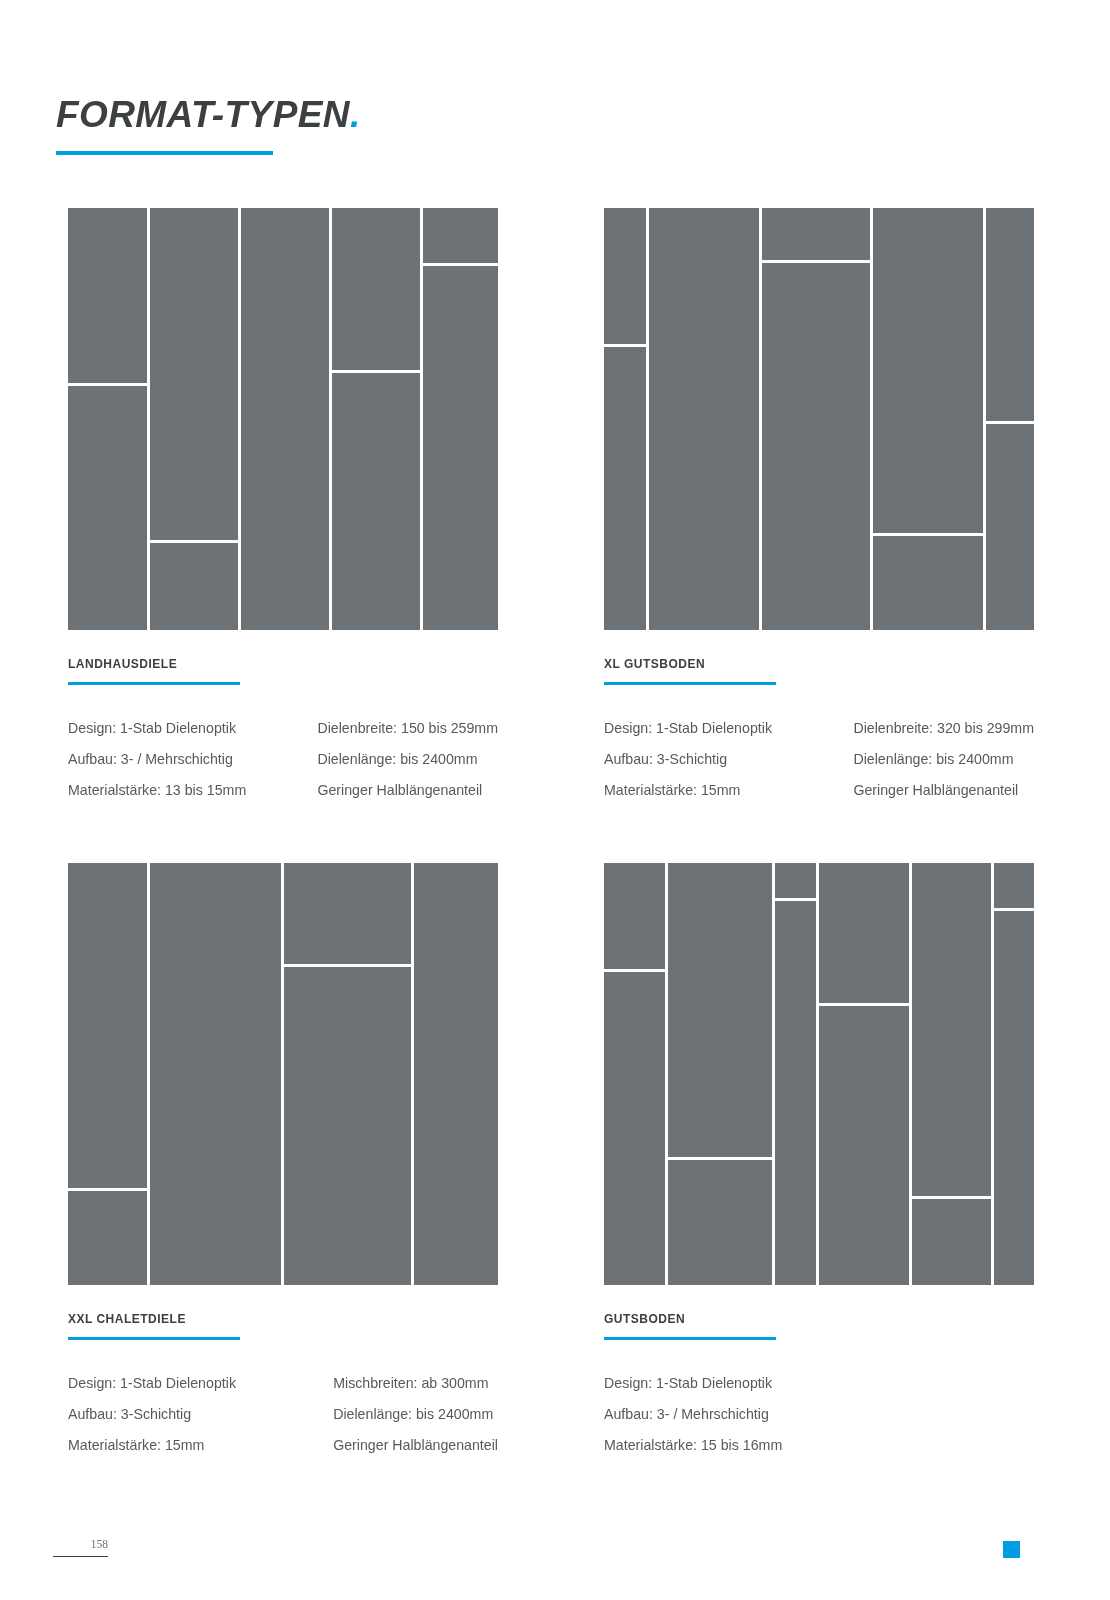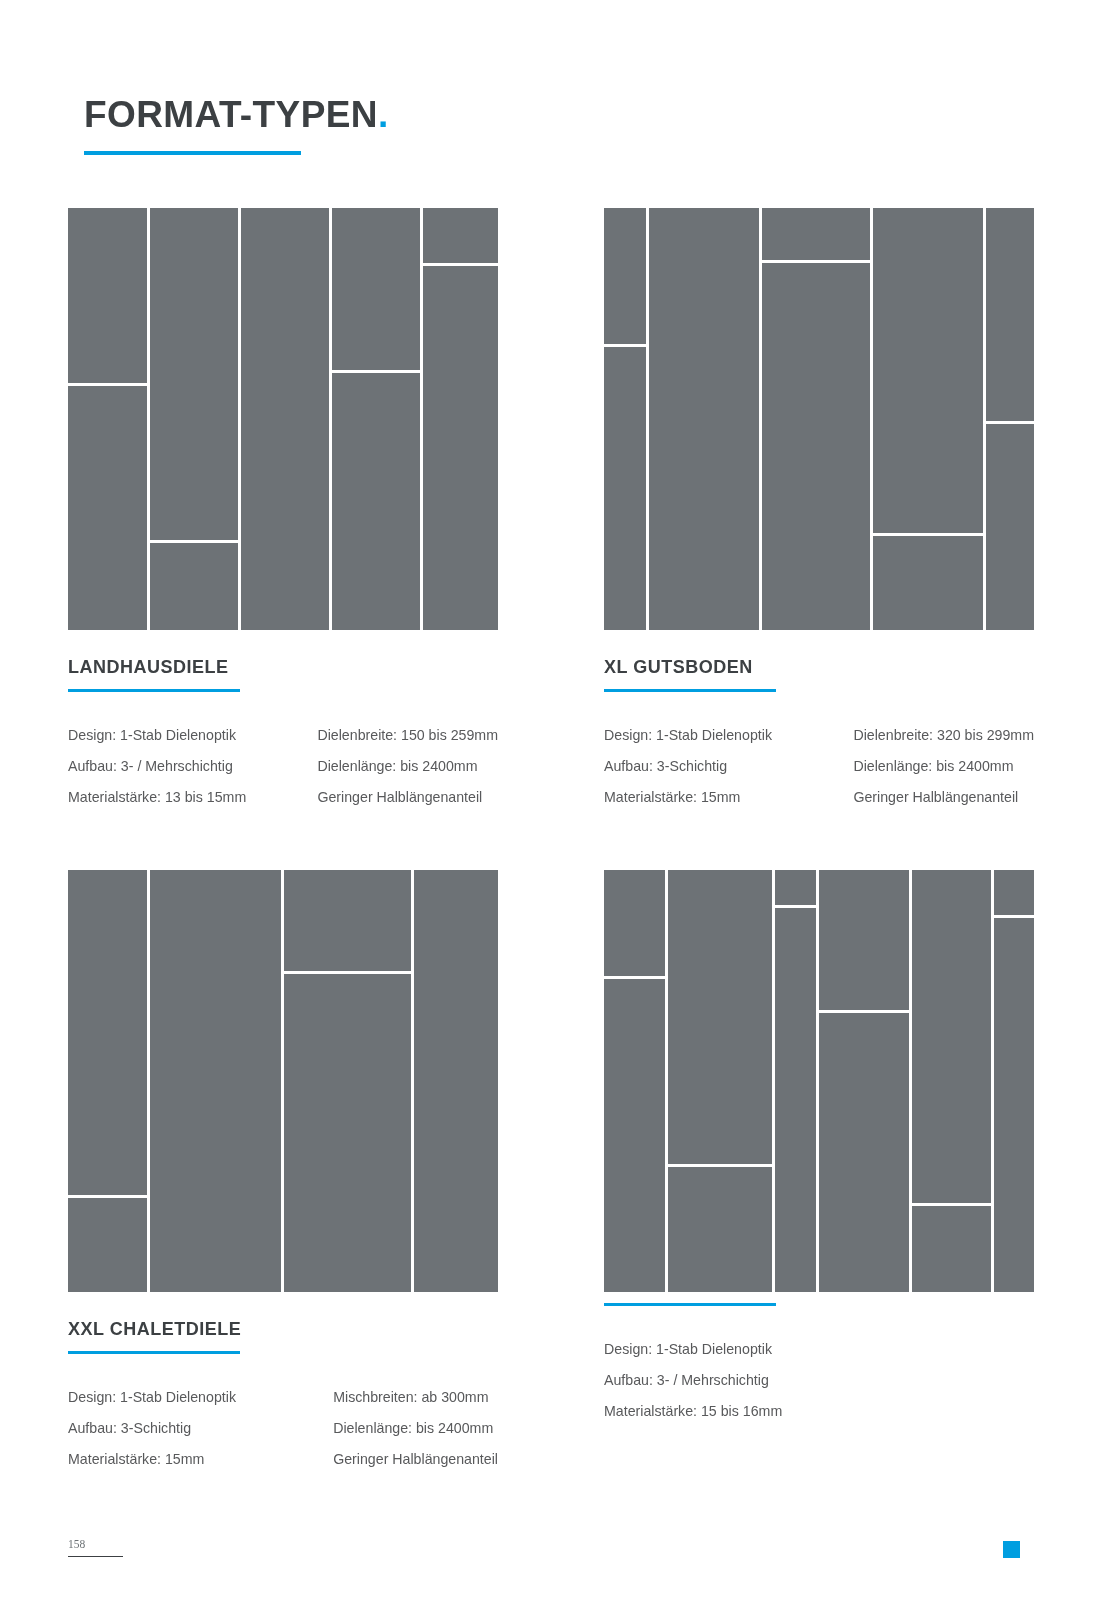--- a/index.html
+++ b/index.html
@@ -15,23 +15,24 @@
     position: relative;
     width: 1110px;
     height: 1600px;
     background: #ffffff;
     overflow: hidden;
   }
 
   
   .page-header {
     position: absolute;
-    left: 84px;
+    left: 56px;
     top: 96px;
     width: 600px;
+    font-style: italic;
   }
   .page-title {
     font-size: 37px;
     font-weight: bold;
     letter-spacing: 0.4px;
     color: #3c4043;
     line-height: 1.0;
     white-space: nowrap;
   }
   .page-title .dot { color: #009ee0; }
@@ -70,21 +71,21 @@
   .plank {
     position: absolute;
     left: 0;
     right: 0;
     background: #6d7276;
   }
 
   
   .panel-title {
     margin-top: 28px;
-    font-size: 18px;
+    font-size: 12px;
     font-weight: bold;
     letter-spacing: 0.5px;
     color: #3c4043;
     line-height: 1.1;
   }
   .panel-rule {
     margin-top: 11px;
     width: 172px;
     height: 3px;
     background: #009ee0;
@@ -98,22 +99,23 @@
     color: #58595b;
     line-height: 1.55;
   }
   .specs .left  { text-align: left; }
   .specs .right { text-align: left; }
   .specs div > div { white-space: nowrap; margin-top: 9px; }
 
   
   .footer-page {
     position: absolute;
-    left: 68px;
+    left: 53px;
     top: 1539px;
+    text-align: right;
   }
   .footer-num {
     font-size: 11.5px;
     color: #6d7276;
     line-height: 1;
     font-family: "Liberation Serif", "DejaVu Serif", serif;
   }
   .footer-rule {
     margin-top: 5px;
     width: 55px;
@@ -270,20 +272,21 @@
           </div>
           <div class="col" style="left: 308px; width: 79px;">
             <div class="plank" style="top: 0px; height: 333px; background: rgb(109, 114, 118);"></div>
             <div class="plank" style="top: 336px; height: 86px; background: rgb(109, 114, 118);"></div>
           </div>
           <div class="col" style="left: 390px; width: 40px;">
             <div class="plank" style="top: 0px; height: 45px; background: rgb(109, 114, 118);"></div>
             <div class="plank" style="top: 48px; height: 374px; background: rgb(109, 114, 118);"></div>
           </div>
         </div>
+      <div class="panel-title">GUTSBODEN</div>
       <div class="panel-rule"></div>
       <div class="specs">
         <div class="left">
           <div>Design: 1-Stab Dielenoptik</div>
           <div>Aufbau: 3- / Mehrschichtig</div>
           <div>Materialstärke: 15 bis 16mm</div>
         </div>
       </div>
     </div>
 

